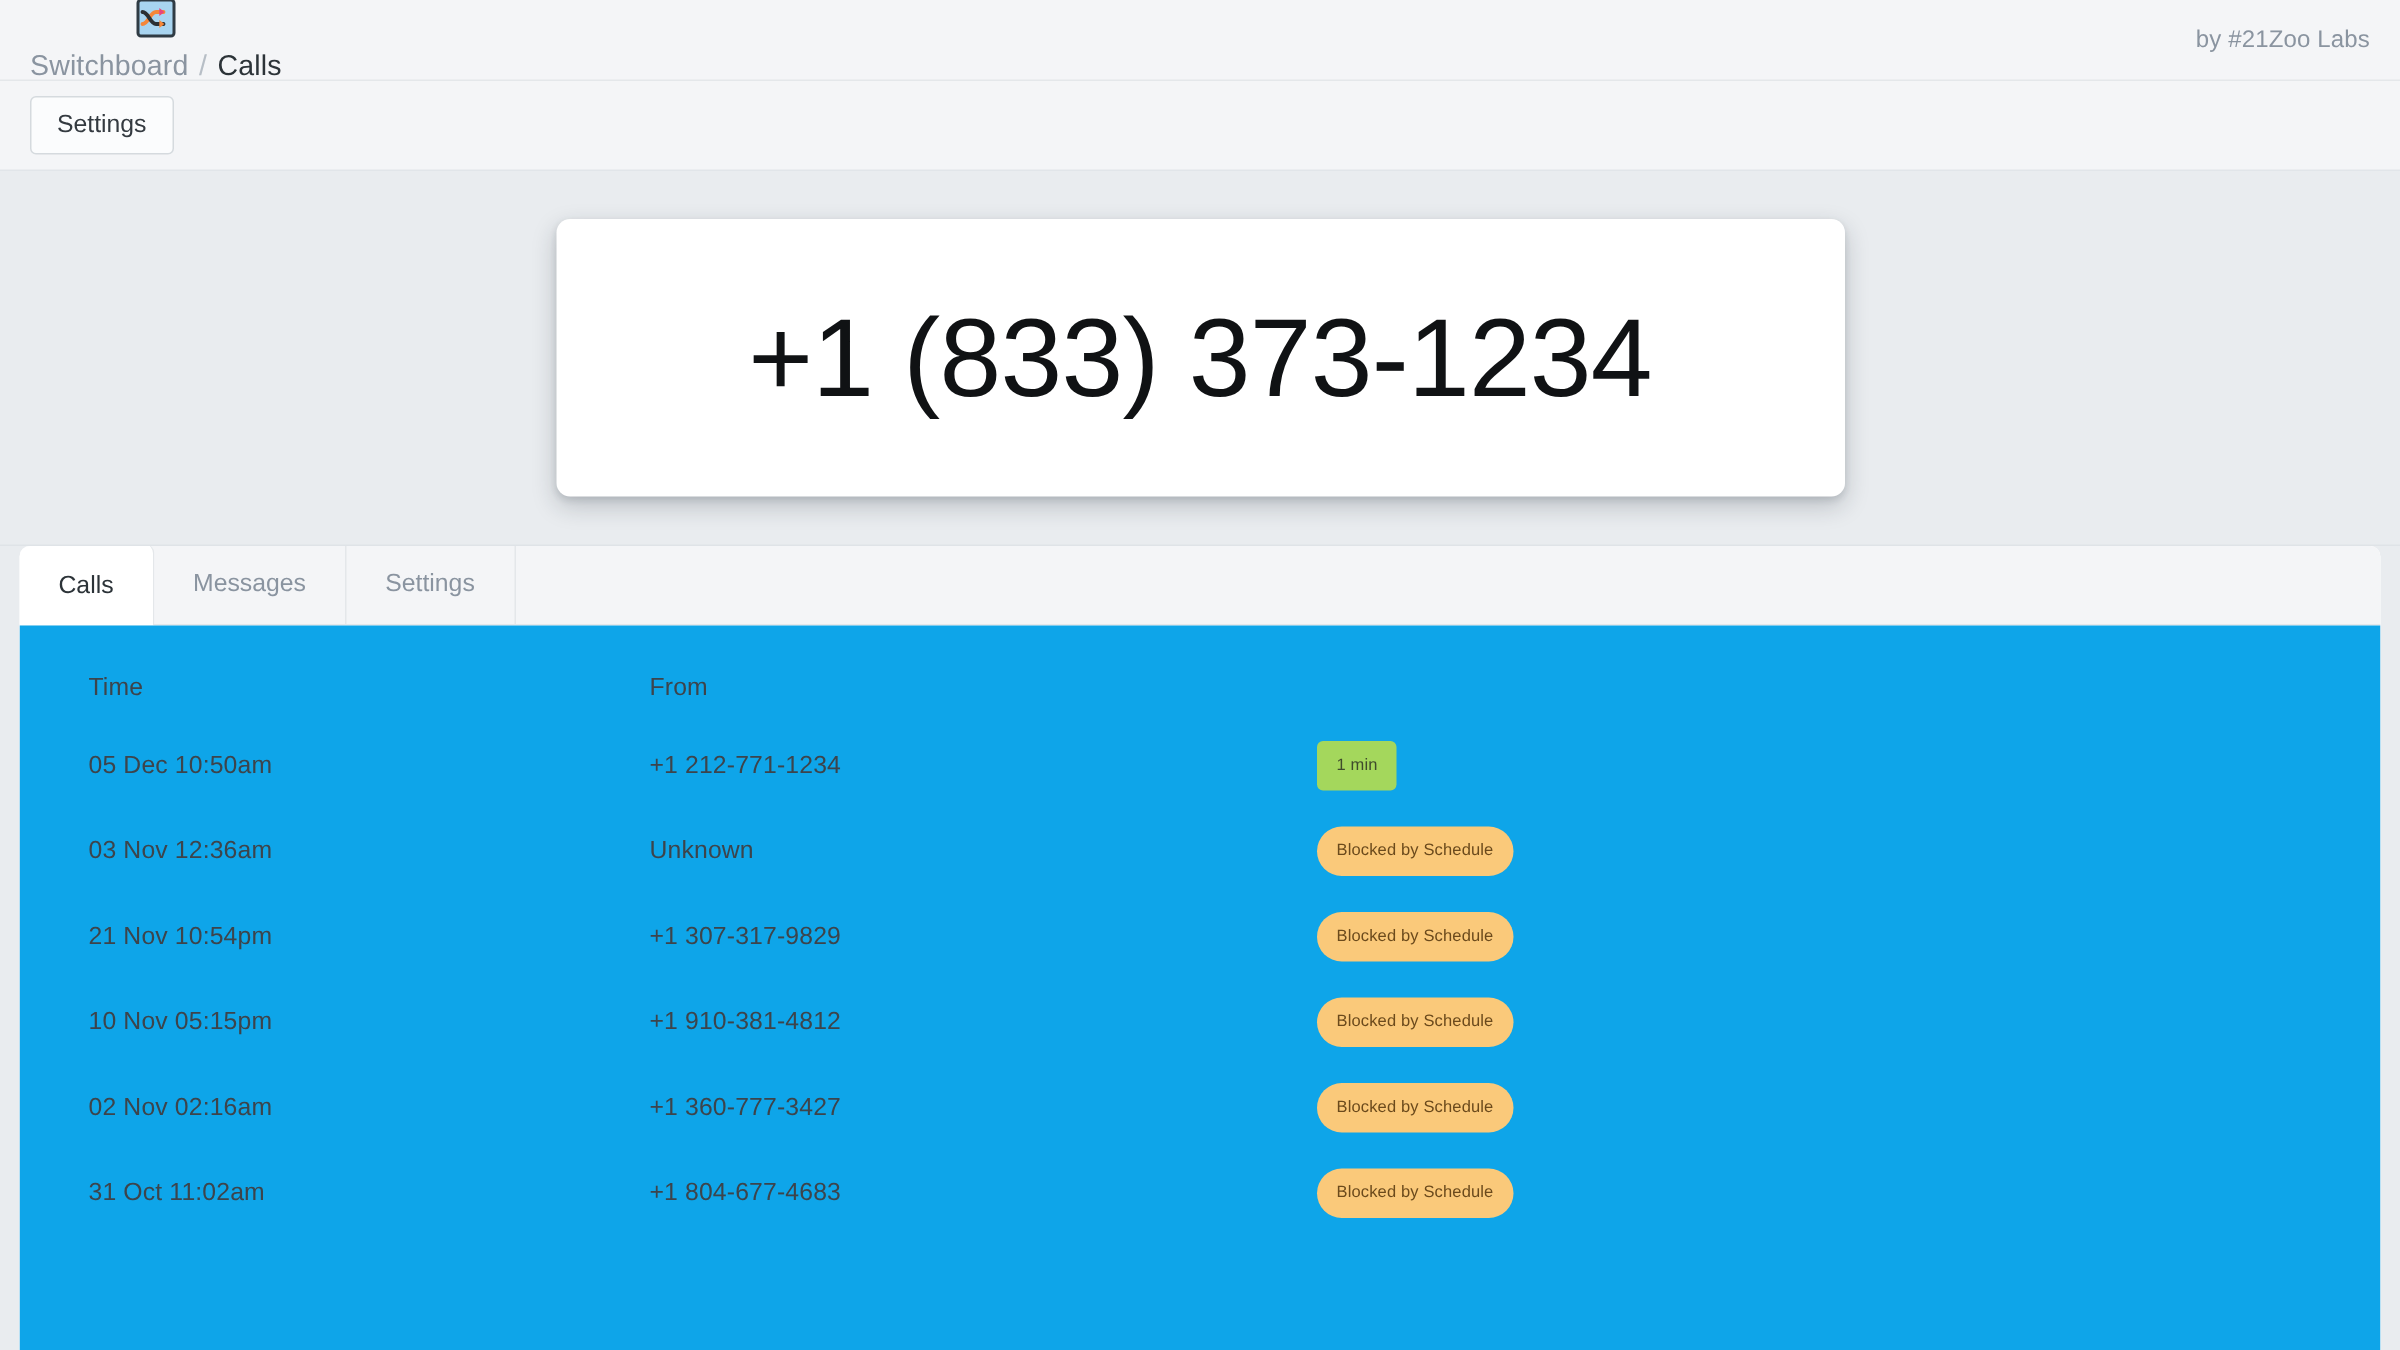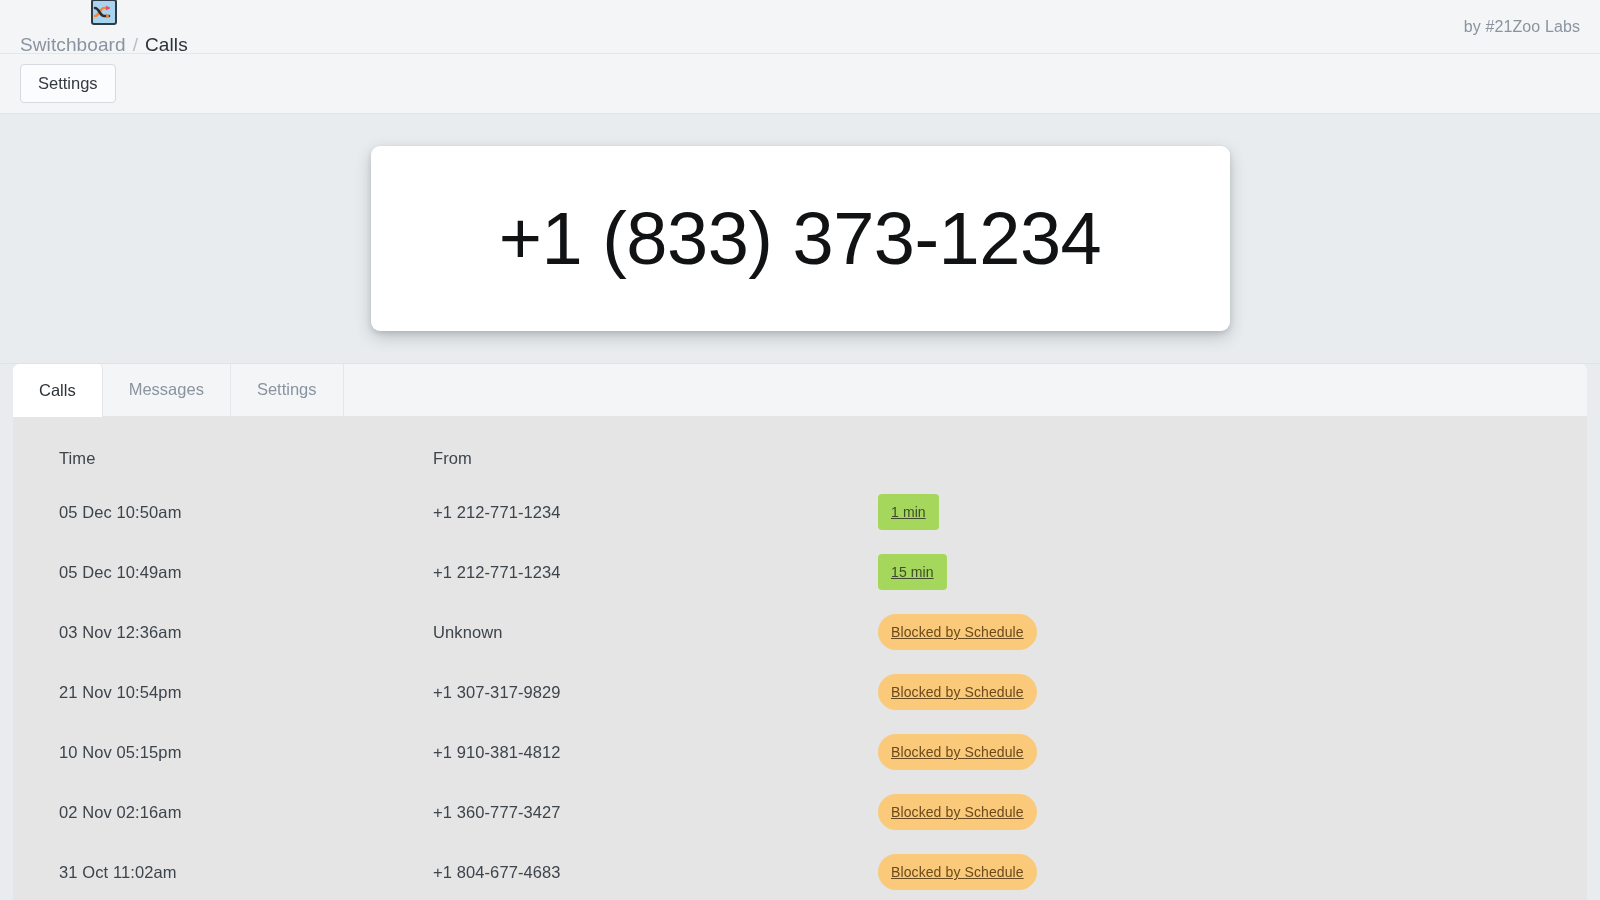--- a/index.html
+++ b/index.html
@@ -166,21 +166,21 @@
   }
 
   .tab-filler {
     flex: 1;
     height: 53px;
     border-bottom: 0;
   }
 
   .table-area {
     flex: 1;
-    background: #e5e5e5;
+    background: #0ea5e9;
     padding: 0 0 0 0;
     overflow: hidden;
   }
 
   table.calls {
     width: 100%;
     border-collapse: collapse;
     table-layout: fixed;
   }
 
@@ -203,26 +203,25 @@
   }
 
   .col-time   { width: 420px; padding-left: 46px !important; }
   .col-from   { width: 445px; }
   .col-status { width: auto; }
 
   th.col-time { padding-left: 46px !important; }
 
   .badge {
     display: inline-block;
-    font-size: 14px;
+    font-size: 11px;
     line-height: 1;
     padding: 11px 13px;
     border-radius: 4px;
     white-space: nowrap;
-    text-decoration: underline;
   }
   .badge.duration { background: #a4d75c; color: #3f4b2c; }
   .badge.blocked  { background: #fac97a; color: #6b4a1c; border-radius: 18px; }
 </style>
 </head>
 <body>
 
 <div class="app-header">
   <div class="brand">
     <span class="brand-logo">
@@ -283,25 +282,20 @@
             <th></th>
           </tr>
         </thead>
         <tbody id="calls-body">
             <tr>
               <td class="col-time">05 Dec 10:50am</td>
               <td>+1 212-771-1234</td>
               <td><span class="badge duration">1 min</span></td>
             </tr>
             <tr>
-              <td class="col-time">05 Dec 10:49am</td>
-              <td>+1 212-771-1234</td>
-              <td><span class="badge duration">15 min</span></td>
-            </tr>
-            <tr>
               <td class="col-time">03 Nov 12:36am</td>
               <td>Unknown</td>
               <td><span class="badge blocked">Blocked by Schedule</span></td>
             </tr>
             <tr>
               <td class="col-time">21 Nov 10:54pm</td>
               <td>+1 307-317-9829</td>
               <td><span class="badge blocked">Blocked by Schedule</span></td>
             </tr>
             <tr>

